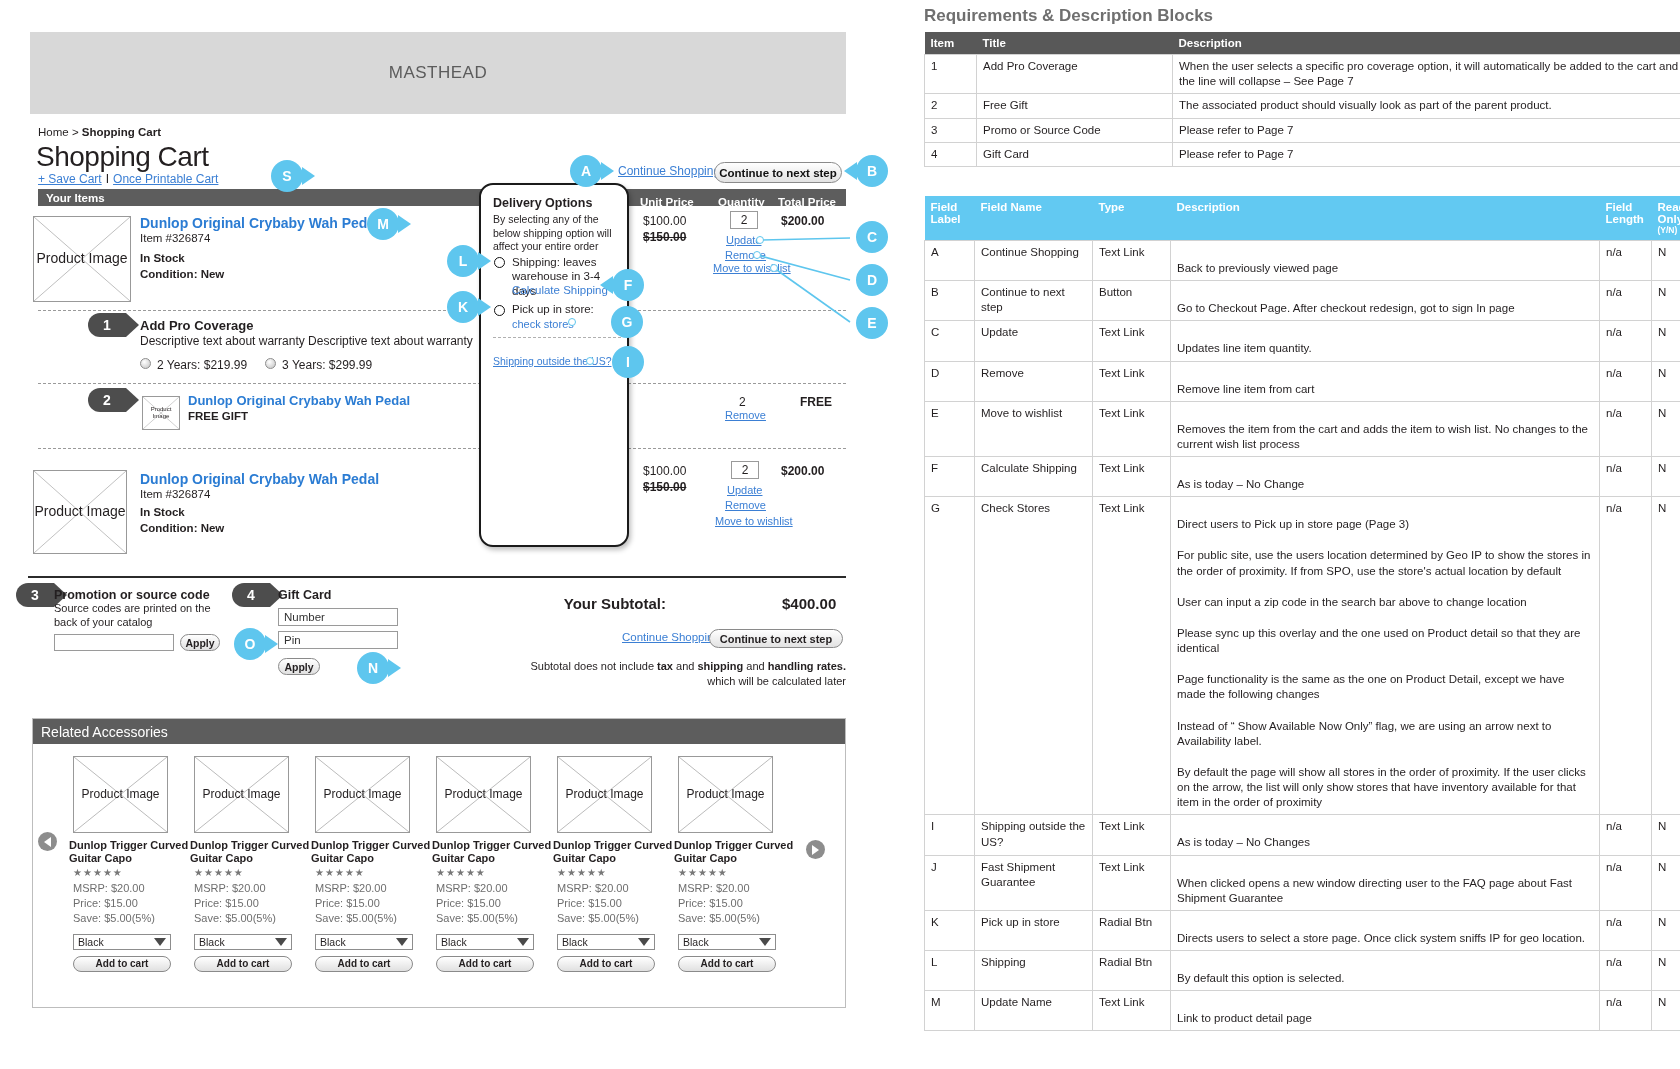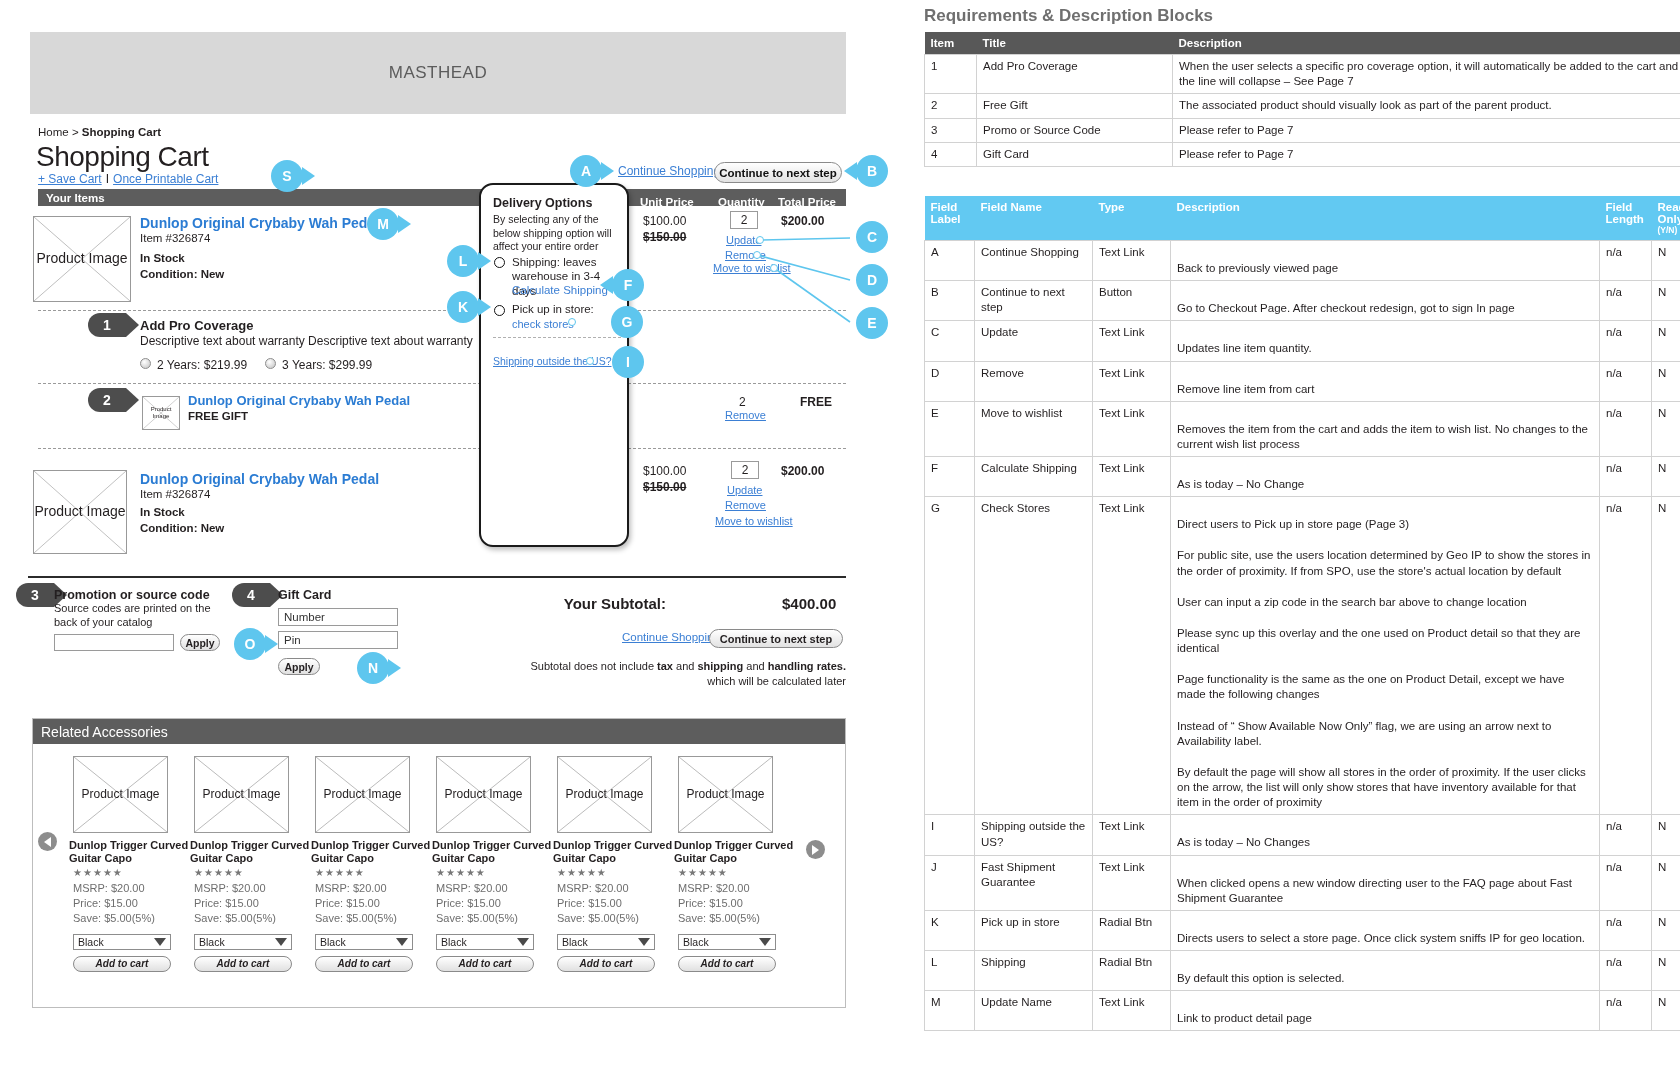--- a/index.html
+++ b/index.html
@@ -151,21 +151,21 @@
   .rel-img { width:95px; height:77px; margin:0 auto 6px 4px; }
   .rel-img .lbl { font-size:12px; }
   .rel-name { font-size:11px; font-weight:bold; line-height:1.2; }
   .stars { color:#777; font-size:10px; letter-spacing:1px; margin:2px 0 3px 4px; }
   .rel-price { font-size:11px; color:#6e6e6e; line-height:1.35; margin-left:4px; }
   .rel-select { margin:8px 0 0 4px; width:98px; height:16px; border:1px solid #8d8d8d; background:#fff;
                 display:flex; align-items:center; justify-content:space-between; padding:0 4px; font-size:10.5px; }
   .rel-select .tri { width:0;height:0;border-left:6px solid transparent;border-right:6px solid transparent;border-top:8px solid #4a4a4a; }
   .rel-cart { margin:6px 0 0 4px; width:98px; height:16px; border:1px solid #8a8a8a; border-radius:8px;
               background:linear-gradient(#fff,#e0e0e0); font-size:10px; font-weight:bold;
-              display:flex; align-items:center; justify-content:center;font-style:italic; }
+              display:flex; align-items:center; justify-content:center; }
   .carousel-arrow { position:absolute; width:19px; height:19px; border-radius:50%; background:#8d8d8d;
                     display:flex; align-items:center; justify-content:center; }
   .carousel-arrow .t { width:0;height:0;border-top:5px solid transparent;border-bottom:5px solid transparent; }
   .ca-left { left:38px; top:832px; }
   .ca-left .t { border-right:7px solid #fff; }
   .ca-right{ left:806px; top:840px; }
   .ca-right .t { border-left:7px solid #fff; }
 
   
   .overlay {

